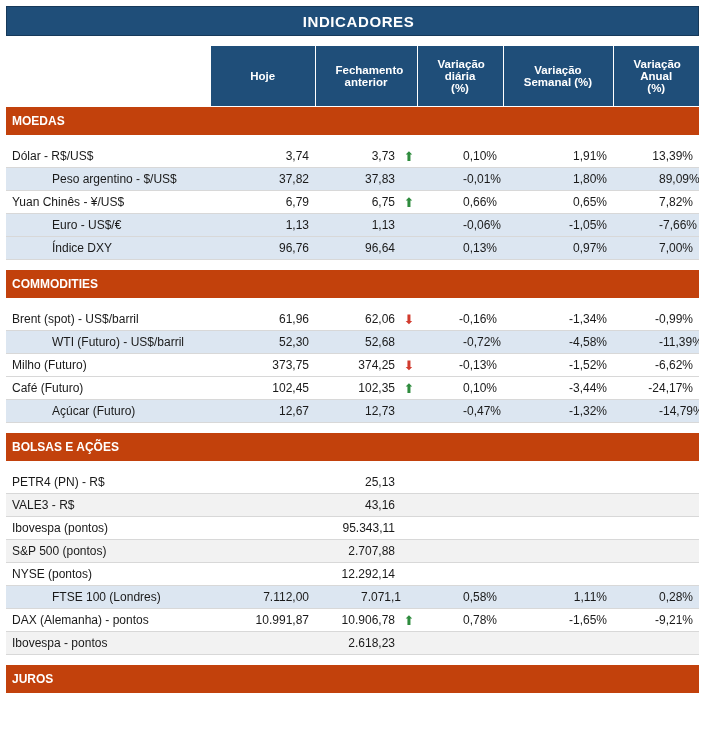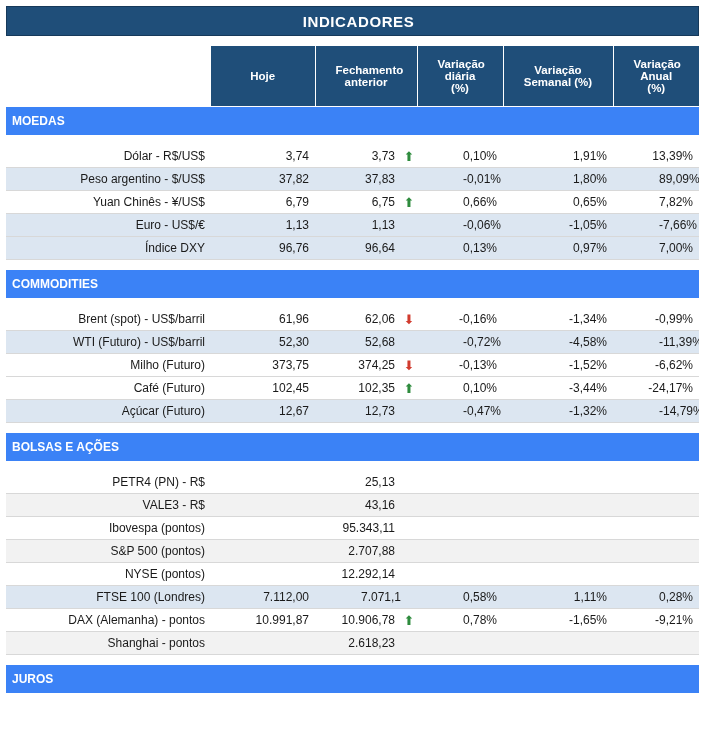--- a/index.html
+++ b/index.html
@@ -63,21 +63,21 @@
     height: 50px;
     border-left: 1px solid #ffffff;
   }
   thead th.blank-head {
     background: #ffffff;
     border: none;
   }
   thead th.head-hoje { border-left: none; }
 
   tr.section td {
-    background: #3b82f6;
+    background: #c2410c;
     color: #ffffff;
     font-weight: bold;
     font-size: 12px;
     padding: 4px 6px;
     height: 20px;
     border-top: 1px solid #ffffff;
     border-bottom: 1px solid #ffffff;
   }
   tr.spacer td {
     height: 9px;
@@ -86,21 +86,21 @@
     padding: 0;
   }
   tbody td {
     padding: 2px 6px;
     height: 18px;
     font-size: 12px;
     border-bottom: 1px solid #d8d8d8;
     white-space: nowrap;
     overflow: hidden;
   }
-  td.label { text-align: right; }
+  td.label { text-align: left; }
   td.num { text-align: right; }
   td.arrow {
     text-align: center;
     padding: 0;
     font-size: 11px;
     line-height: 1;
   }
   .up  { color: #2e8b3d; font-size: 13px; }
   .down{ color: #d13b2e; font-size: 13px; }
 
@@ -307,21 +307,21 @@
         <tr class="plain">
           <td class="label">DAX (Alemanha) - pontos</td>
           <td class="num">10.991,87</td>
           <td class="num">10.906,78</td>
           <td class="arrow"><span class="up">⬆</span></td>
           <td class="num">0,78%</td>
           <td class="num">-1,65%</td>
           <td class="num">-9,21%</td>
         </tr>
         <tr class="shaded">
-          <td class="label">Shanghai - pontos</td>
+          <td class="label">Ibovespa - pontos</td>
           <td class="num"></td>
           <td class="num">2.618,23</td>
           <td class="arrow"></td>
           <td class="num"></td>
           <td class="num"></td>
           <td class="num"></td>
         </tr>
         <tr class="spacer">
           <td colspan="7"></td>
         </tr>

